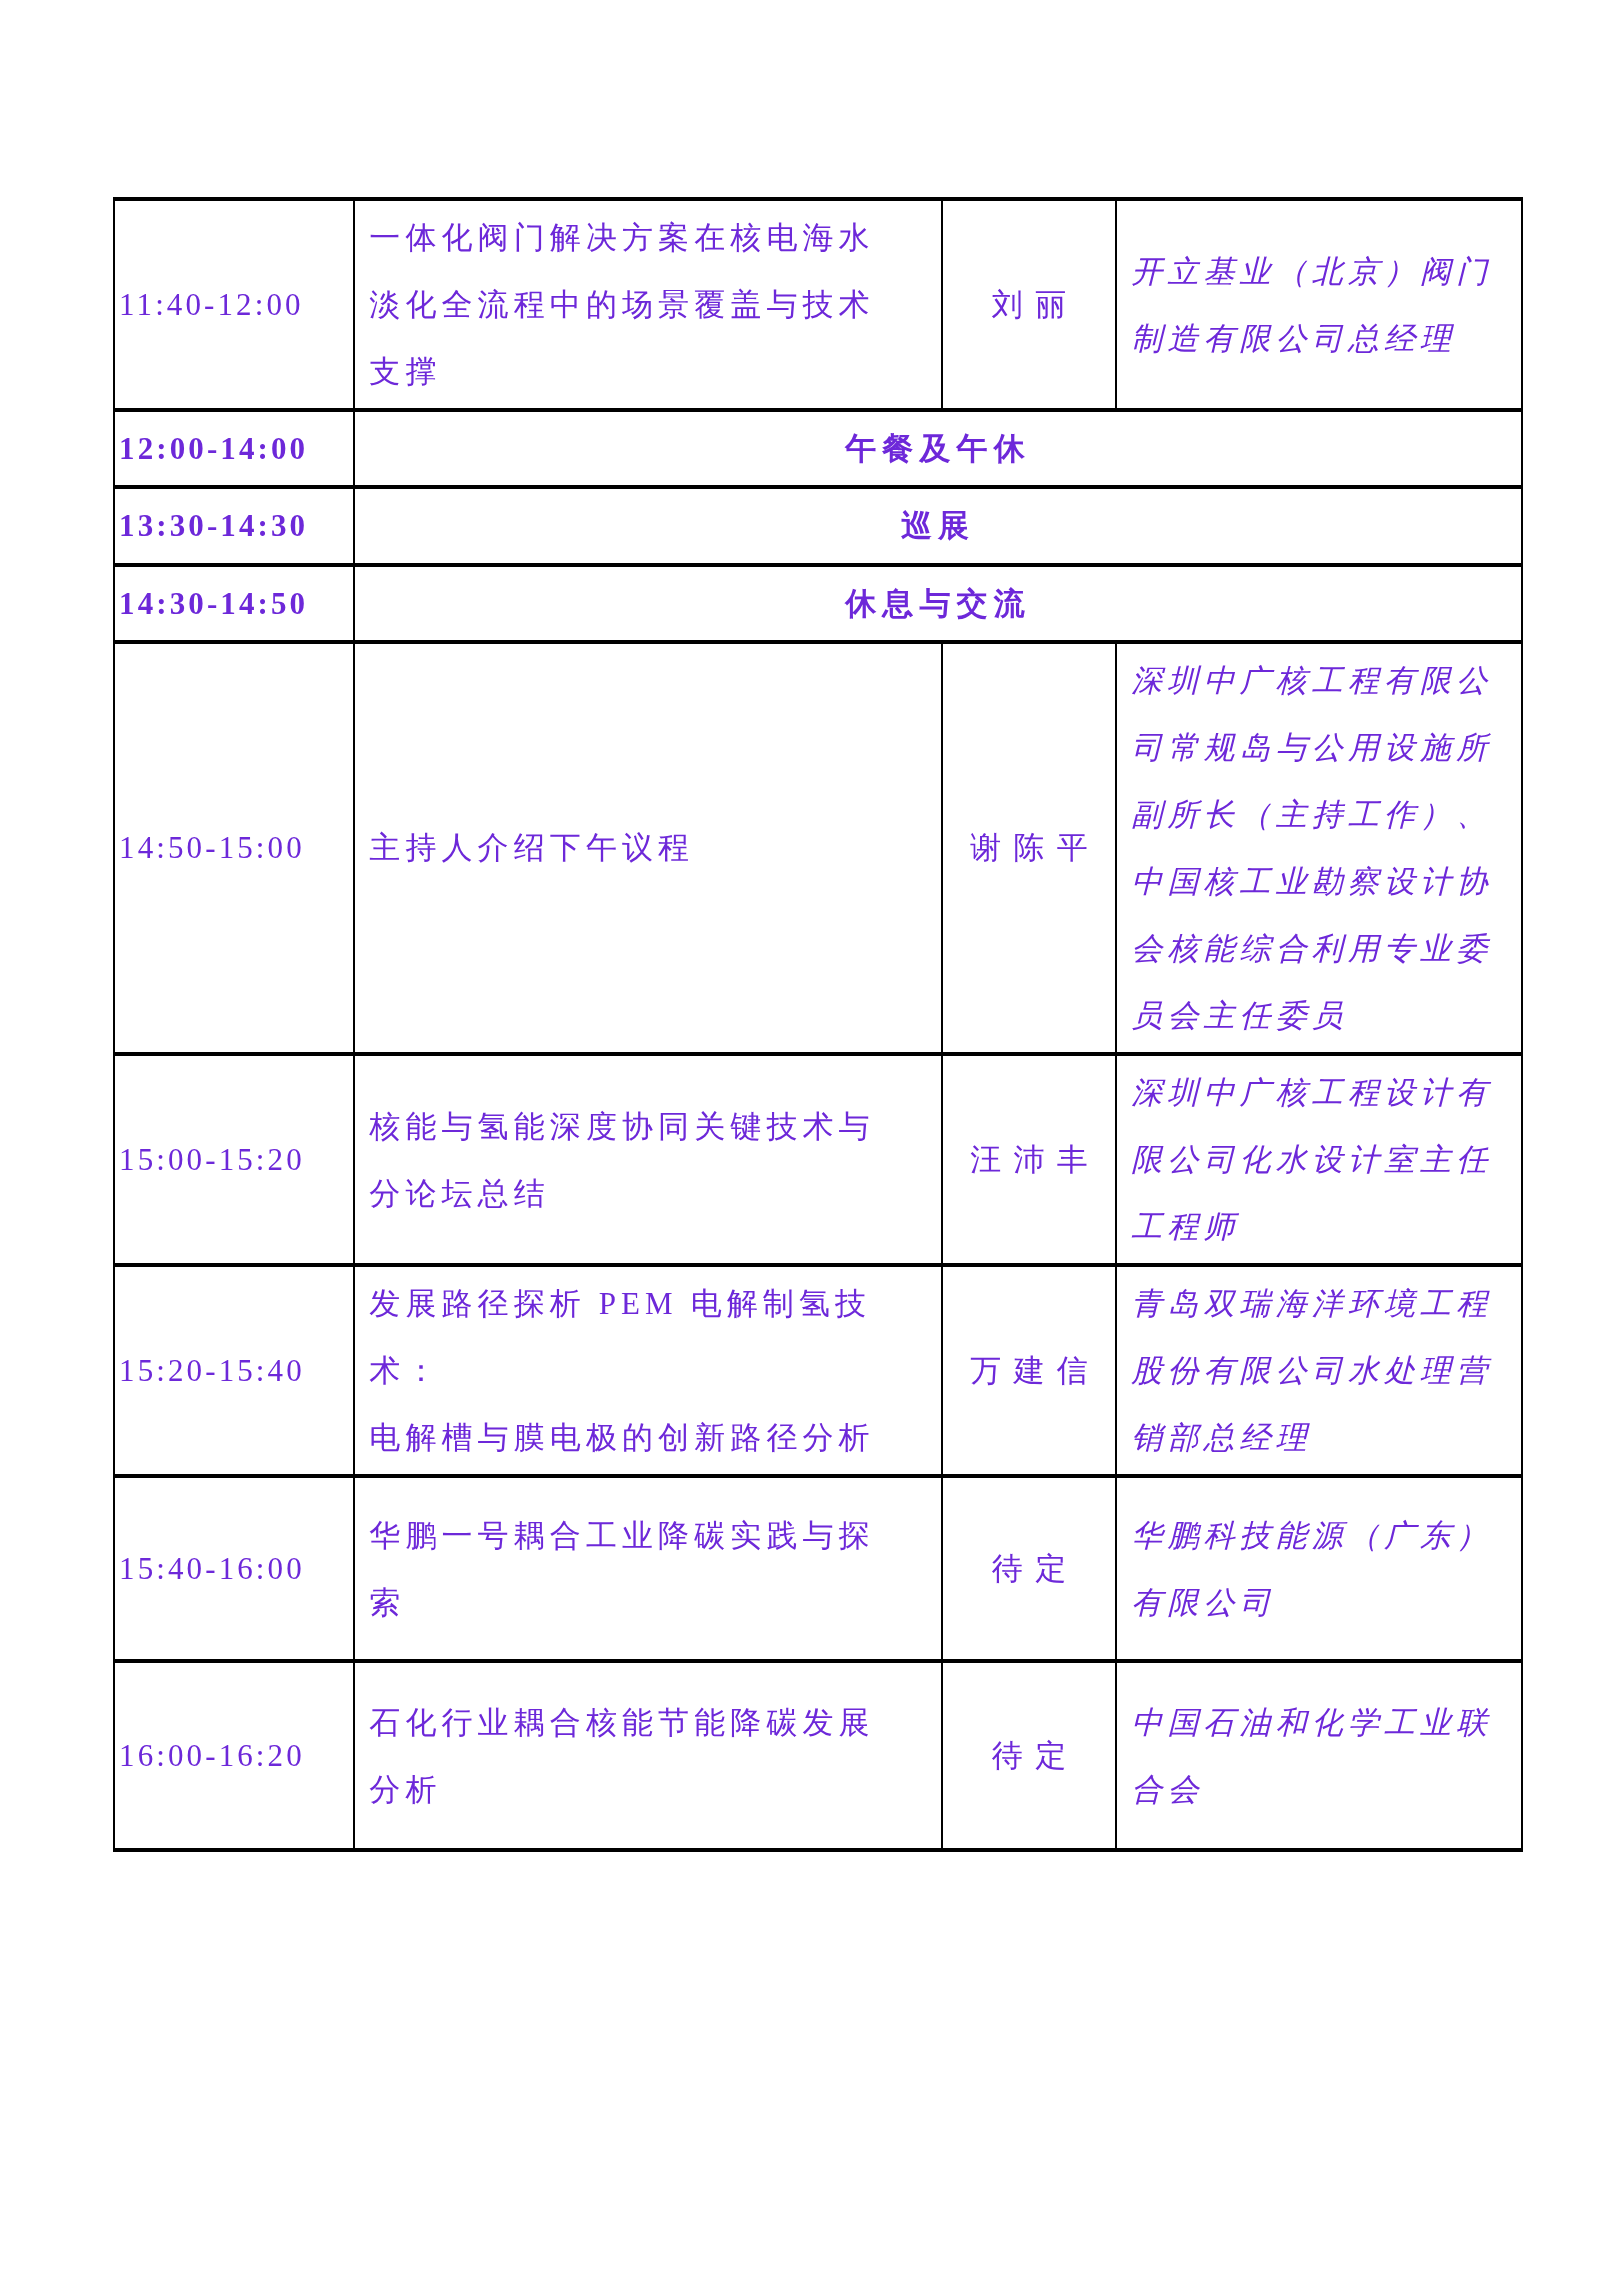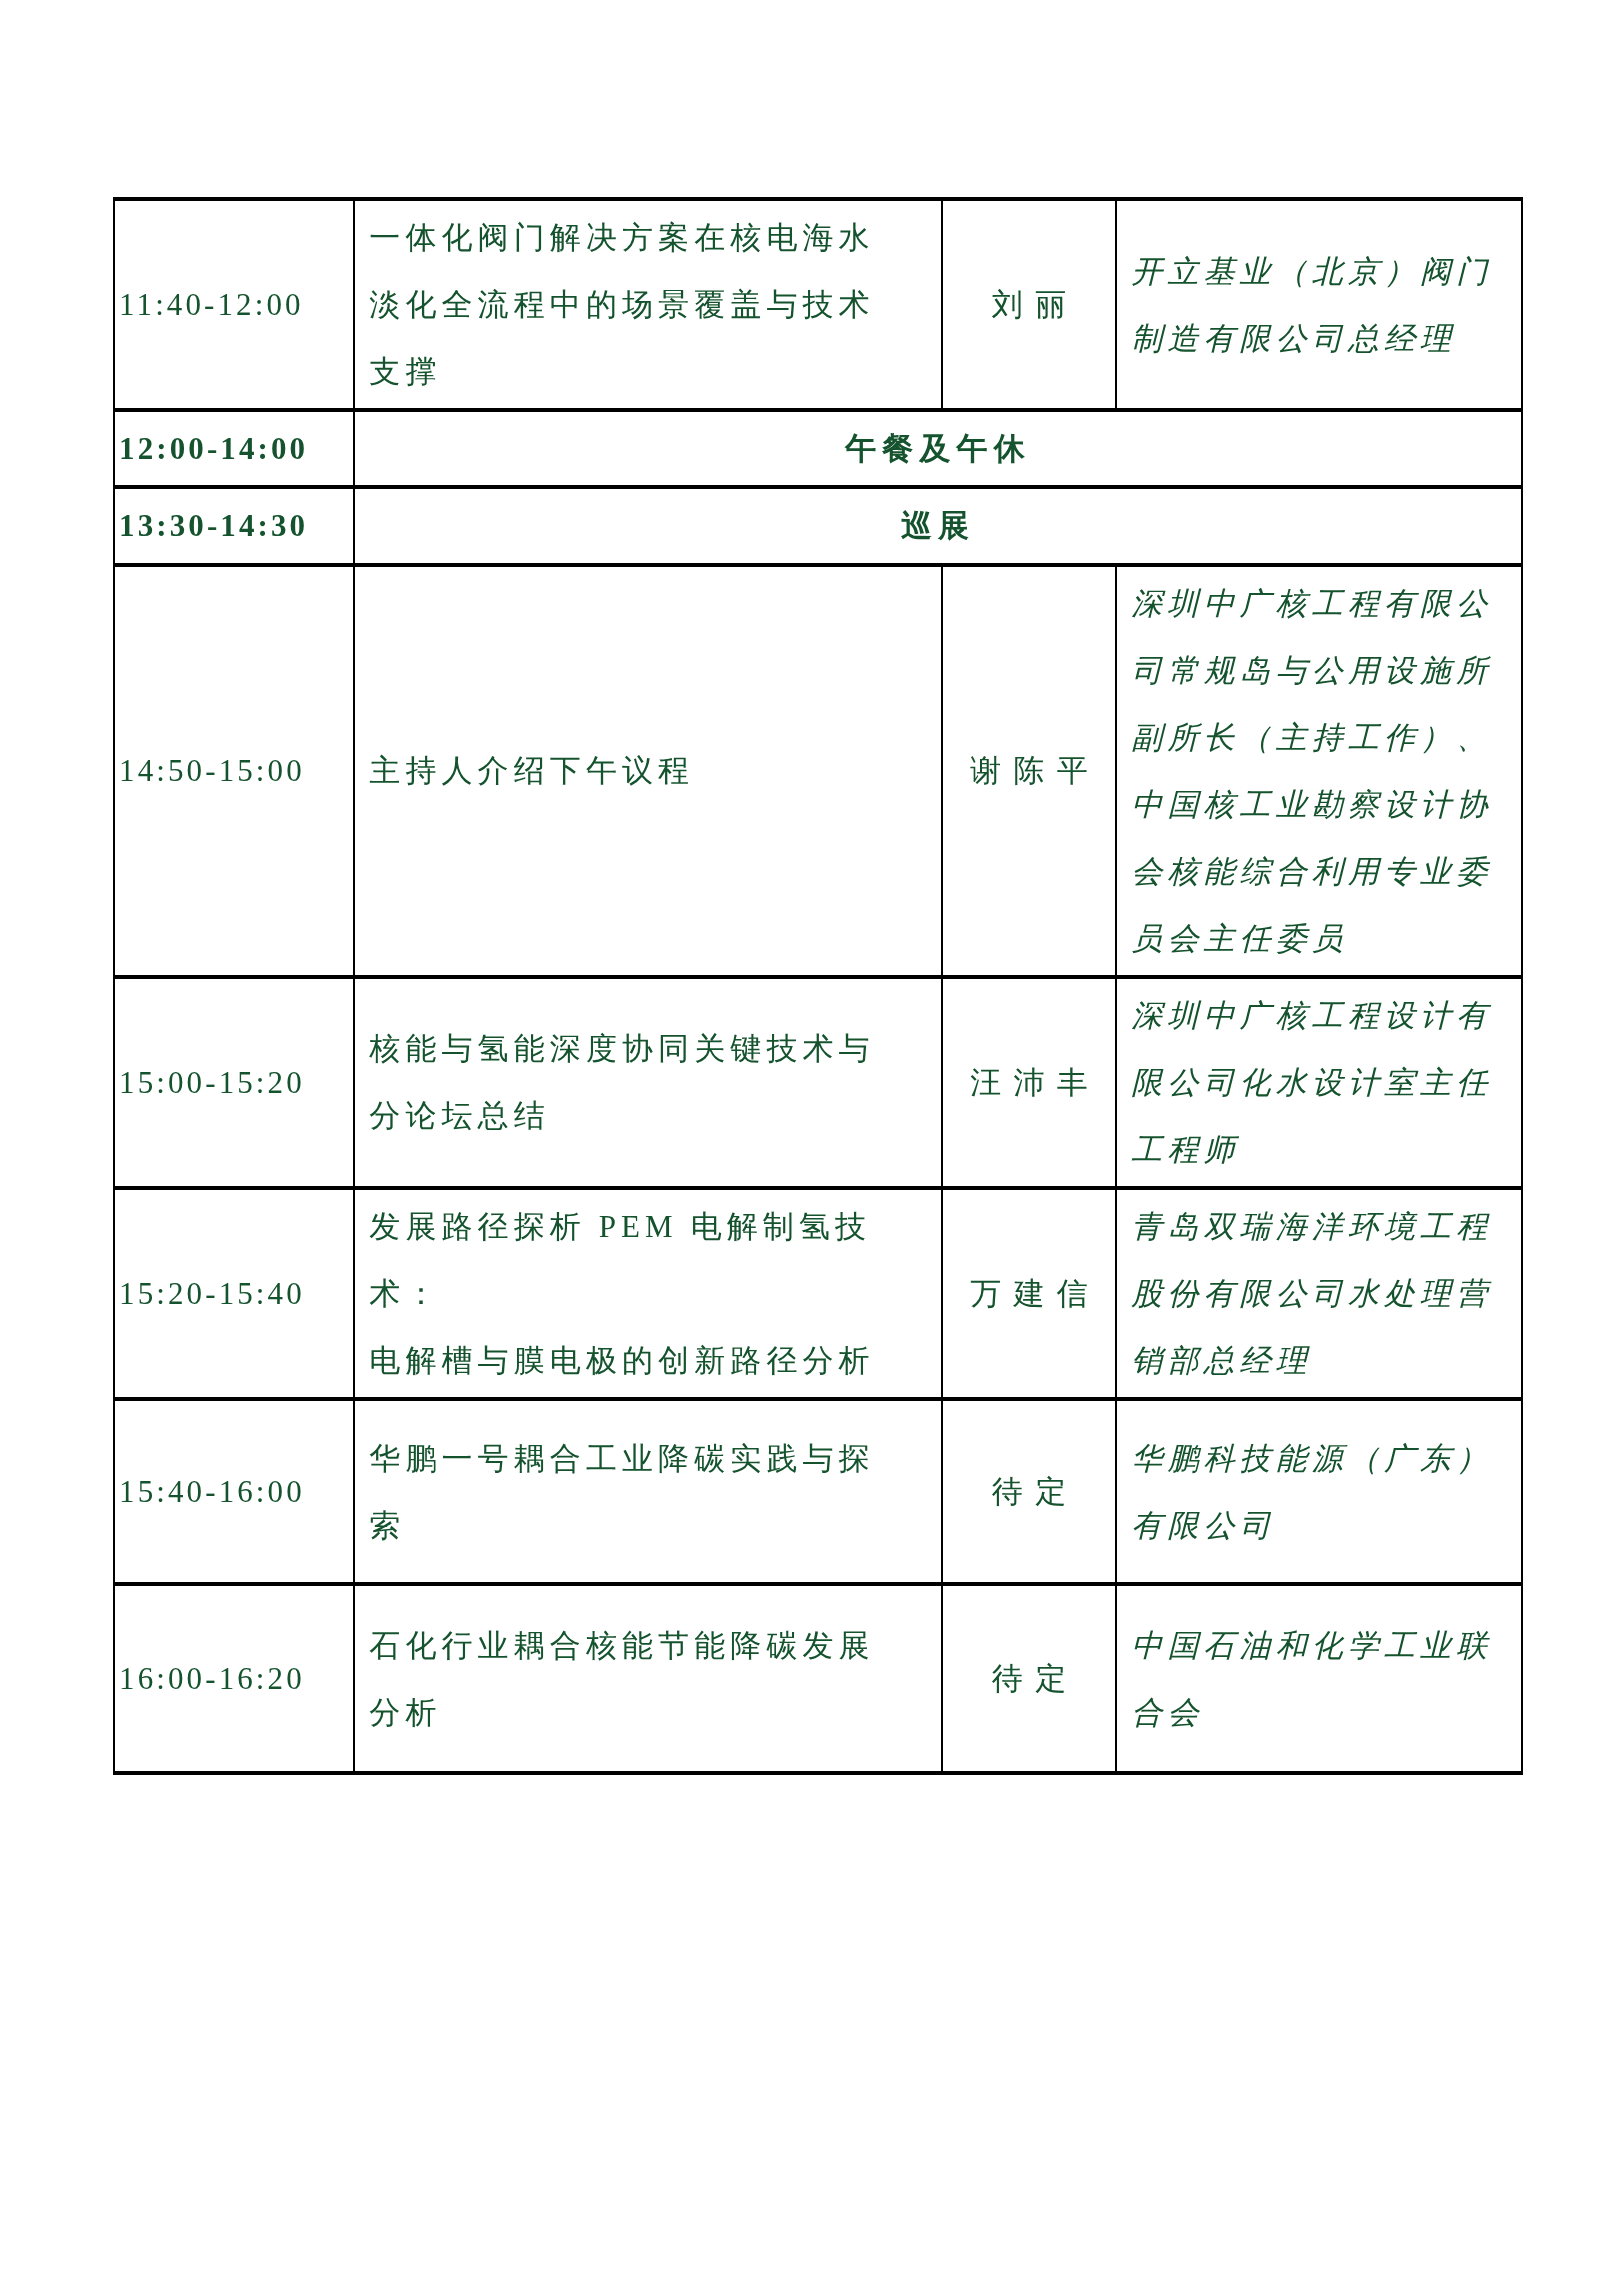--- a/index.html
+++ b/index.html
@@ -23,21 +23,21 @@
     border:4.1px solid #000;
     border-left-width:2.6px;
     border-right-width:2.6px;
     box-sizing:border-box;
     vertical-align:middle;
     font-size:31px;
     line-height:67px;
     letter-spacing:5.1px;
     padding:3.1px 14.3px;
     overflow:hidden;
-    color:#14532d;
+    color:#6d28d9;
   }
   td.time{
     text-align:left;
     letter-spacing:3.1px;
     padding:3.1px 4.1px;
   }
   td.topic{
     text-align:left;
     white-space:pre-line;
   }
@@ -91,20 +91,24 @@
 制造有限公司总经理</td>
         </tr>
         <tr class="break" style="height: 70px; padding-left: 21px;">
           <td class="time">12:00-14:00</td>
           <td class="mergedlabel" colspan="3">午餐及午休</td>
         </tr>
         <tr class="break" style="height: 70px;">
           <td class="time">13:30-14:30</td>
           <td class="mergedlabel" colspan="3">巡展</td>
         </tr>
+        <tr class="break" style="height: 75px;">
+          <td class="time">14:30-14:50</td>
+          <td class="mergedlabel" colspan="3">休息与交流</td>
+        </tr>
         <tr class="session" style="height: 407px;">
           <td class="time">14:50-15:00</td>
           <td class="topic">主持人介绍下午议程</td>
           <td class="speaker">谢陈平</td>
           <td class="aff">深圳中广核工程有限公
 司常规岛与公用设施所
 副所长（主持工作）、
 中国核工业勘察设计协
 会核能综合利用专业委
 员会主任委员</td>

